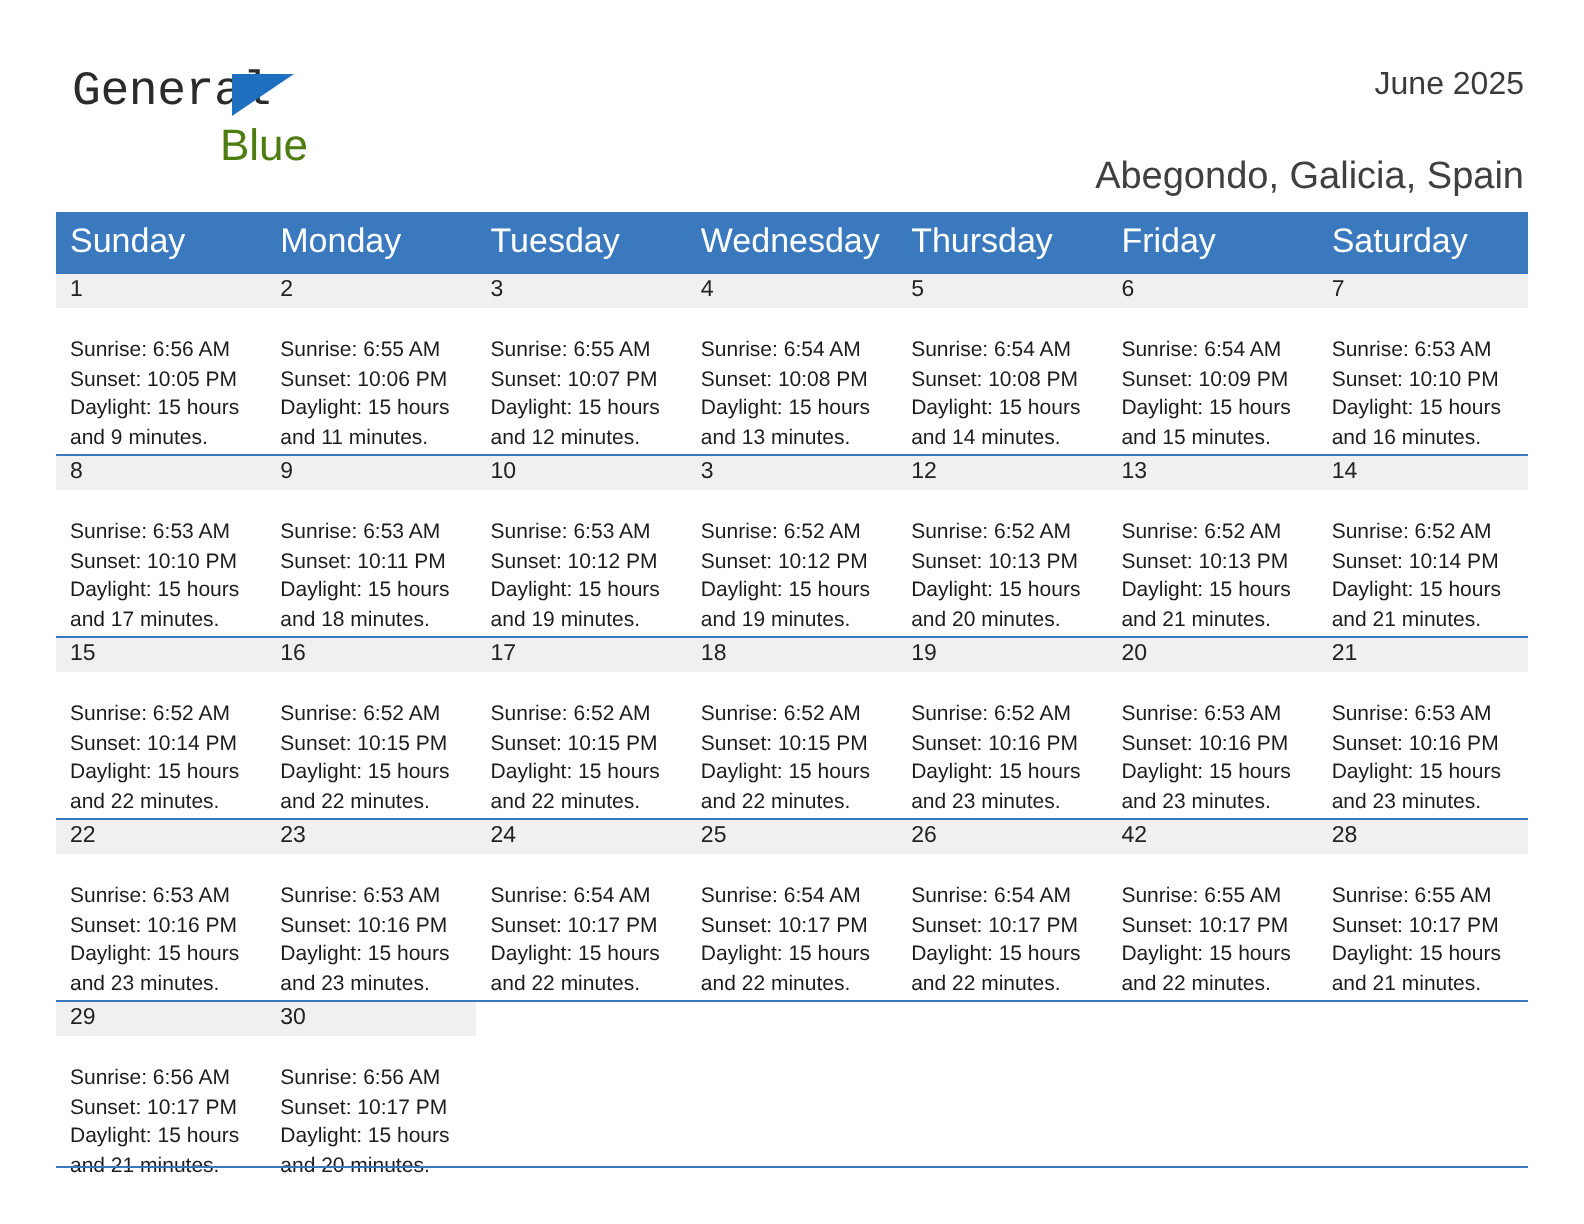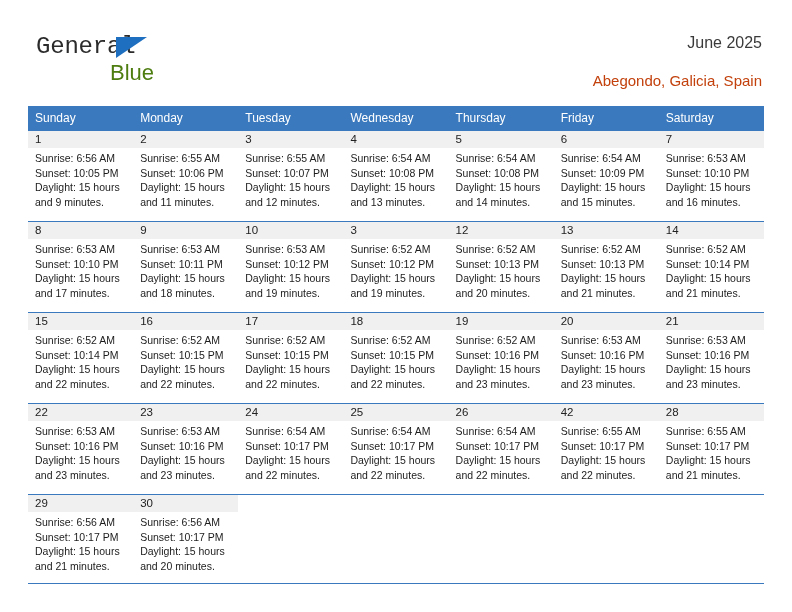--- a/index.html
+++ b/index.html
@@ -76,41 +76,41 @@
     top: 0;
     text-align: right;
   }
   .cal-title {
     font-size: 16px;
     color: #3a3a3a;
     line-height: 34px;
     white-space: nowrap;
   }
   .cal-subtitle {
-    font-size: 15px;
-    color: #c2410c;
+    font-size: 19px;
+    color: #404040;
     line-height: 22px;
-    margin-top: 10px;
+    margin-top: 18px;
     white-space: nowrap;
   }
 
   
   .calendar {
     position: absolute;
     left: 28px;
     top: 106px;
     width: 736px;
     border-collapse: collapse;
     table-layout: fixed;
   }
 
   .dow-row th {
     background: #3a79bd;
     color: #ffffff;
-    font-size: 12px;
+    font-size: 17px;
     font-weight: normal;
     text-align: left;
     padding: 5px 0 5px 7px;
     height: 18px;
     border: none;
     box-sizing: border-box;
   }
 
   .week-row td {
     vertical-align: top;
@@ -134,21 +134,21 @@
     height: 17px;
     box-sizing: border-box;
     line-height: 11.5px;
   }
 
   .cell-empty .daynum {
     background: transparent;
   }
 
   .lines {
-    padding: 3px 7px 0 7px;
+    padding: 14px 7px 0 7px;
   }
   .lines div {
     font-size: 10.5px;
     color: #1c1c1c;
     line-height: 14.5px;
     white-space: nowrap;
   }
 
   .grid-bottom {
     position: absolute;

